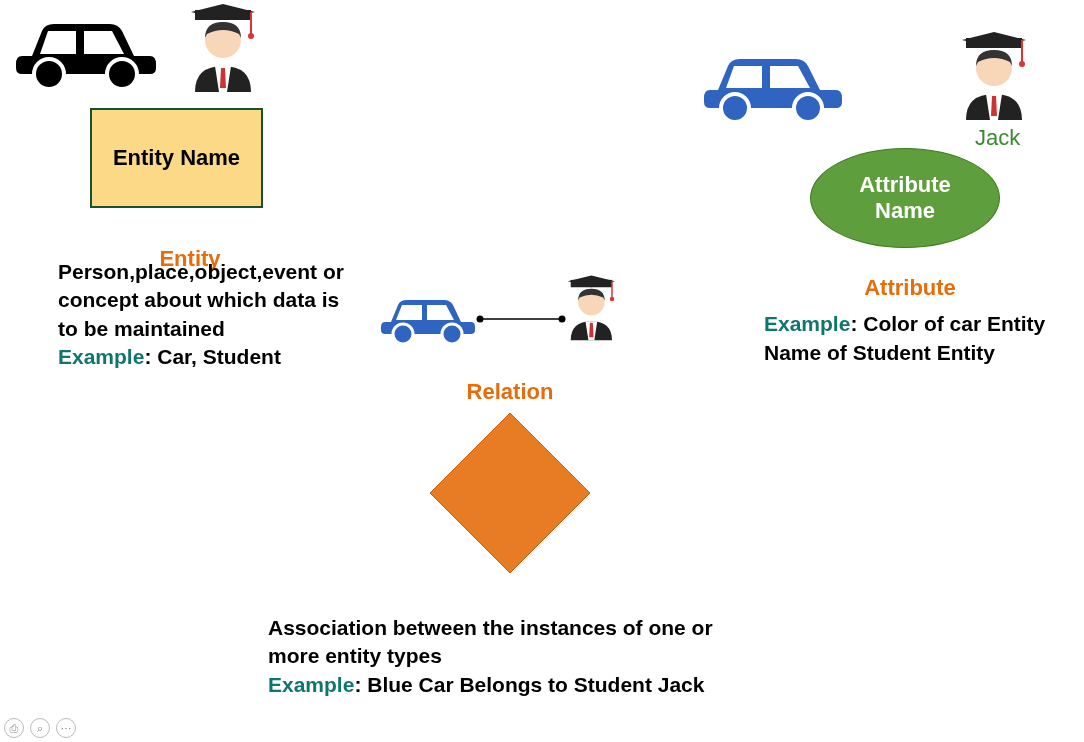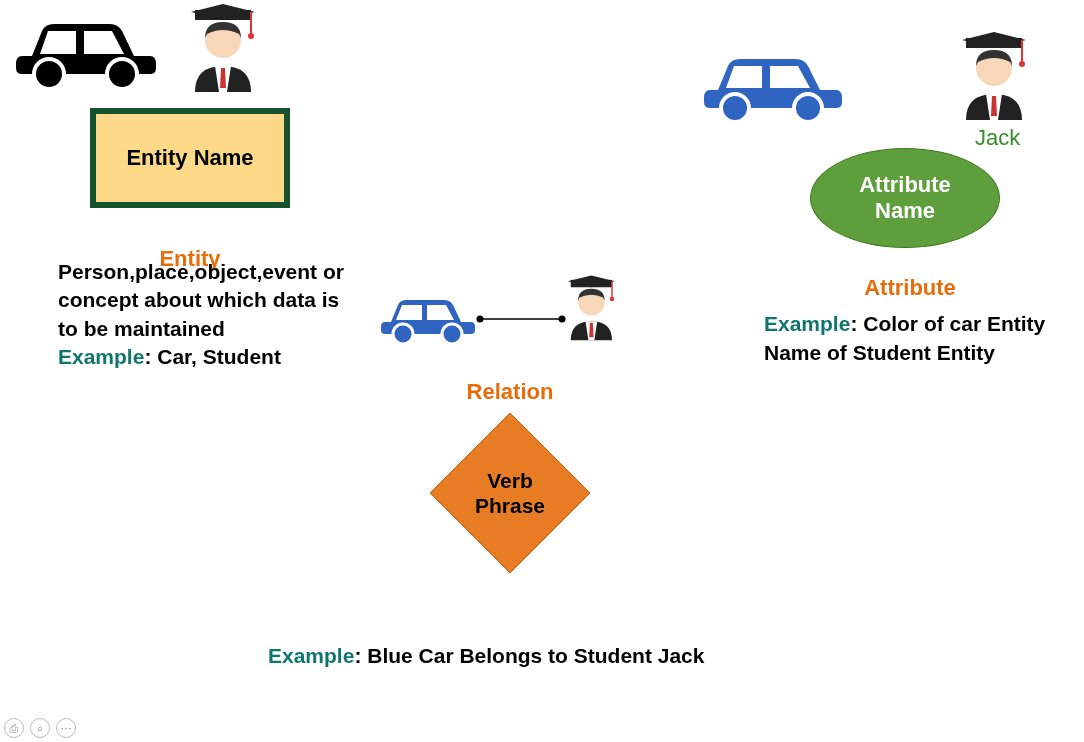--- a/index.html
+++ b/index.html
@@ -1,18 +1,18 @@
 <!DOCTYPE html>
 <html><head>
 <meta charset="utf-8">
 <style>
   * { margin: 0; padding: 0; box-sizing: border-box; }
   body { width: 1084px; height: 742px; background: #fff; font-family: Arial, sans-serif; position: relative; }
   .abs { position: absolute; }
-  .entity-box { background: #fcd986; border: 6px solid #14532d; width: 200px; height: 100px; display:flex; align-items:center; justify-content:center; }
+  .entity-box { background: #fcd986; border: 2px solid #14532d; width: 173px; height: 100px; display:flex; align-items:center; justify-content:center; }
   .entity-box-label { font-size: 22px; font-weight: bold; color: #000; }
   .title-orange { color: #e86c0a; font-size: 22px; font-weight: bold; text-align:center;margin-top:20px; }
   .desc { font-size: 21px; font-weight: bold; color: #000; line-height: 1.35; }
   .example-key { color: #0f766e; }
   .jack-label { color: #3a8a2f; font-size: 22px; font-weight: normal; }
   .attr-oval { width: 190px; height: 100px; background:#5e9e3c; border:1px solid #3f7a1e; border-radius:50%; display:flex; align-items:center; justify-content:center; }
   .attr-oval-label { color:#fff; font-size:22px; font-weight:bold; text-align:center; line-height:1.2; }
   .diamond { width: 170px; height:170px; display:flex; align-items:center; justify-content:center; }
   .diamond svg { position:absolute; top:0; left:0; }
   .diamond-label { position:relative; font-size:21px; font-weight:bold; color:#000; text-align:center; line-height:1.2; z-index:1; }
@@ -125,25 +125,24 @@
     <circle cx="86" cy="5" r="3.5" fill="#000"></circle>
   </svg>
 </div>
 
 <div class="abs title-orange" style="left:450px; top:359px; width:120px;">Relation</div>
 
 <div class="abs diamond" style="left:425px; top:408px;">
   <svg width="170" height="170" viewBox="0 0 170 170">
     <polygon points="85,5 165,85 85,165 5,85" fill="#e87c24" stroke="#c9620c" stroke-width="1"></polygon>
   </svg>
-  <div class="diamond-label"><span>Verb<br>Phrase</span></div>
 </div>
 
 <div class="abs desc" style="left:268px; top:614px; width:480px;">
-  <br>
+  <span>Association between the instances of one or more entity types</span><br>
   <span class="example-key">Example</span><span>: Blue Car Belongs to Student Jack</span>
 </div>
 
 <div class="toolbar">
   <div class="btn">⎙</div>
   <div class="btn">⌕</div>
   <div class="btn">⋯</div>
 </div>
 
 </body></html>

